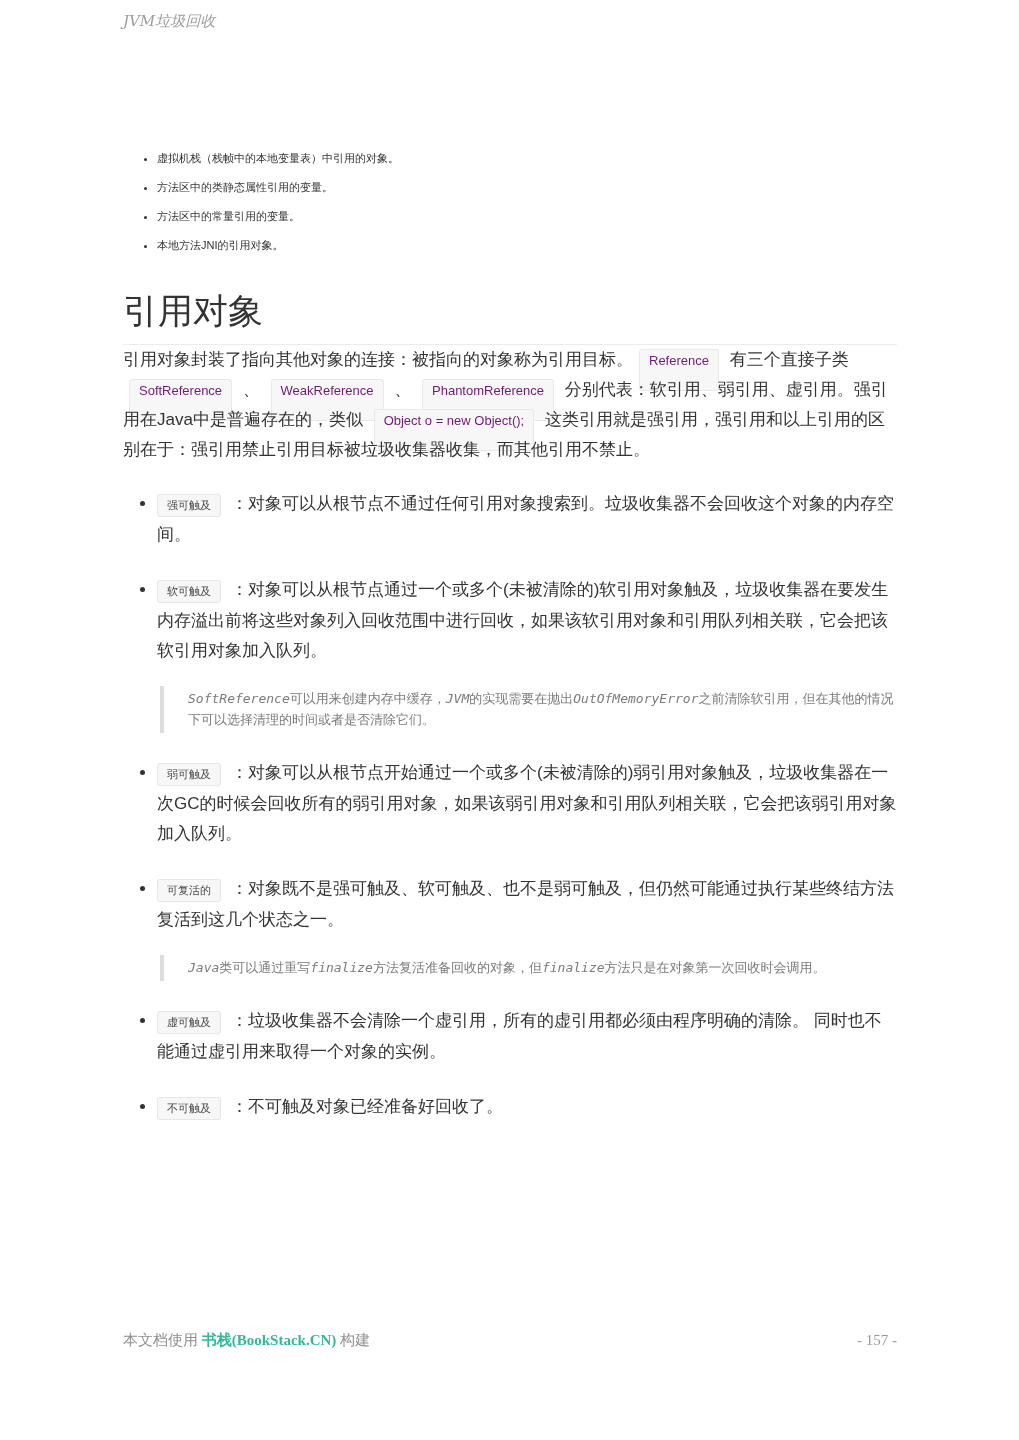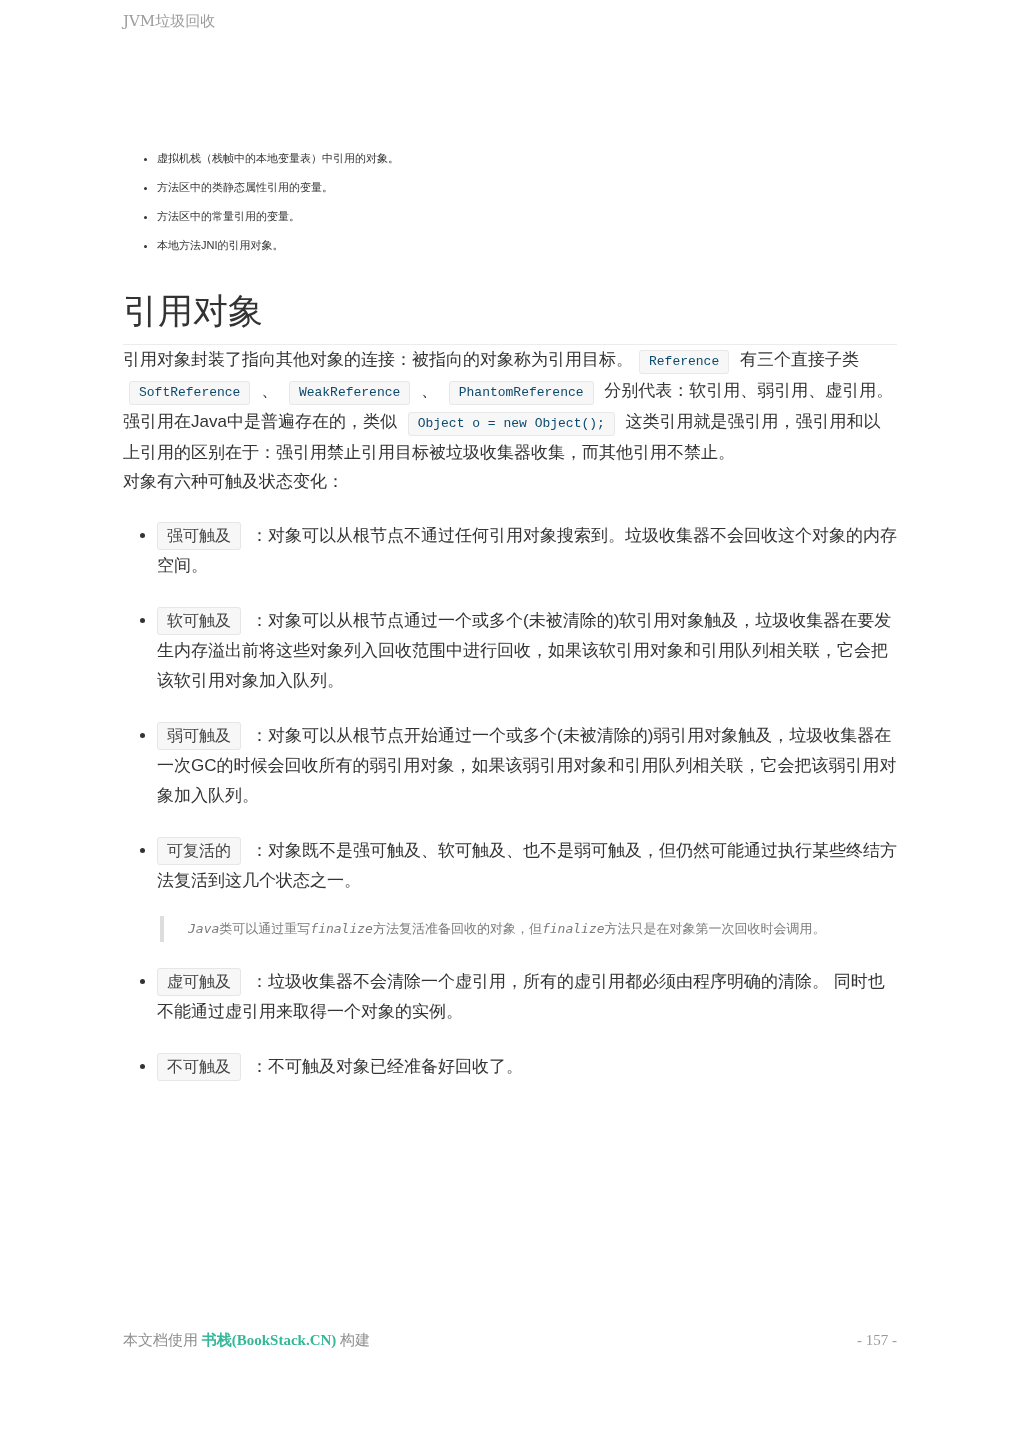--- a/index.html
+++ b/index.html
@@ -7,21 +7,21 @@
     width:1019px; height:1440px;
     background:#ffffff;
     position:relative;
     font-family:"Liberation Sans","DejaVu Sans",sans-serif;
     color:#333333;
     overflow:hidden;
   }
   .page-header {
     position:absolute; top:12px; left:123px;
     font-family:"DejaVu Serif","Liberation Serif",serif;
-    font-size:15px; color:#9d9d9d;
+    font-size:15px; color:#9d9d9d;font-style:italic;
   }
   .content {
     position:absolute; top:0; left:123px; width:774px;
     padding-top:122px;
   }
   p.body-p { margin:0; font-size:17px; line-height:29px; color:#333; }
   ul.roots {
     list-style:disc;
     margin:22px 0 0 0; padding:0 0 0 34px;
   }
@@ -31,32 +31,32 @@
     margin:30px 0 12px 0;
     font-size:35px; font-weight:400; color:#333;
     line-height:42px;
   }
   hr.section-divider {
     border:none; border-top:1px solid #ececec;
     margin:10px 0 0 0;
   }
   .ref-p { margin-top:20px; line-height:30px; }
   code.icode {
-    font-family:Liberation Mono, monospace;
+    font-family:Liberation Sans, sans-serif;
     font-size:13px;
     background:#f7f7f7;
     border:1px solid #e8e8e8;
     border-radius:3px;
-    padding:3px 9px 4px;
+    padding:3px 9px 22px;
     margin:0 6px;
-    color:#0c4a6e;
+    color:#701a75;
     white-space:nowrap;
   }
   span.state-badge {
-    font-size:16px;
+    font-size:11px;
     background:#f7f7f7;
     border:1px solid #e6e6e6;
     border-radius:3px;
     padding:4px 9px 5px;
     margin-right:10px;
     color:#444;
     white-space:nowrap;
   }
   blockquote { margin:0; }
   .bq {
@@ -115,26 +115,26 @@
     <li>本地方法JNI的引用对象。</li>
   </ul>
 
 
   <h1 class="section-title">引用对象</h1>
   <hr class="section-divider">
 
   <p class="body-p ref-p"><span>引用对象封装了指向其他对象的连接：被指向的对象称为引用目标。</span><code class="icode">Reference</code><span> 有三个直接子类 </span><code class="icode">SoftReference</code><span> 、 </span><code class="icode">WeakReference</code><span> 、 </span><code class="icode">PhantomReference</code><span> 分别代表：软引用、弱引用、虚引用。强引用在Java中是普遍存在的，类似 </span><code class="icode">Object o = new Object();</code><span> 这类引用就是强引用，强引用和以上引用的区别在于：强引用禁止引用目标被垃圾收集器收集，而其他引用不禁止。</span></p>
 
 
-  <p class="body-p states-intro">对象有六种可触及状态变化：</p>
 
   <ul class="states">
     <li><span class="state-badge">强可触及</span><span>：对象可以从根节点不通过任何引用对象搜索到。垃圾收集器不会回收这个对象的内存空间。</span></li>
     <li><span class="state-badge">软可触及</span><span>：对象可以从根节点通过一个或多个(未被清除的)软引用对象触及，垃圾收集器在要发生内存溢出前将这些对象列入回收范围中进行回收，如果该软引用对象和引用队列相关联，它会把该软引用对象加入队列。</span></li>
   </ul>
+  <blockquote class="bq-nested"><i class="imono">SoftReference</i><span>可以用来创建内存中缓存，</span><i class="imono">JVM</i><span>的实现需要在抛出</span><i class="imono">OutOfMemoryError</i><span>之前清除软引用，但在其他的情况下可以选择清理的时间或者是否清除它们。</span></blockquote>
   <ul class="states">
     <li><span class="state-badge">弱可触及</span><span>：对象可以从根节点开始通过一个或多个(未被清除的)弱引用对象触及，垃圾收集器在一次GC的时候会回收所有的弱引用对象，如果该弱引用对象和引用队列相关联，它会把该弱引用对象加入队列。</span></li>
     <li><span class="state-badge">可复活的</span><span>：对象既不是强可触及、软可触及、也不是弱可触及，但仍然可能通过执行某些终结方法复活到这几个状态之一。</span></li>
   </ul>
   <blockquote class="bq-nested"><i class="imono">Java</i><span>类可以通过重写</span><i class="imono">finalize</i><span>方法复活准备回收的对象，但</span><i class="imono">finalize</i><span>方法只是在对象第一次回收时会调用。</span></blockquote>
   <ul class="states">
     <li><span class="state-badge">虚可触及</span><span>：垃圾收集器不会清除一个虚引用，所有的虚引用都必须由程序明确的清除。 同时也不能通过虚引用来取得一个对象的实例。</span></li>
     <li><span class="state-badge">不可触及</span><span>：不可触及对象已经准备好回收了。</span></li>
   </ul>
 

